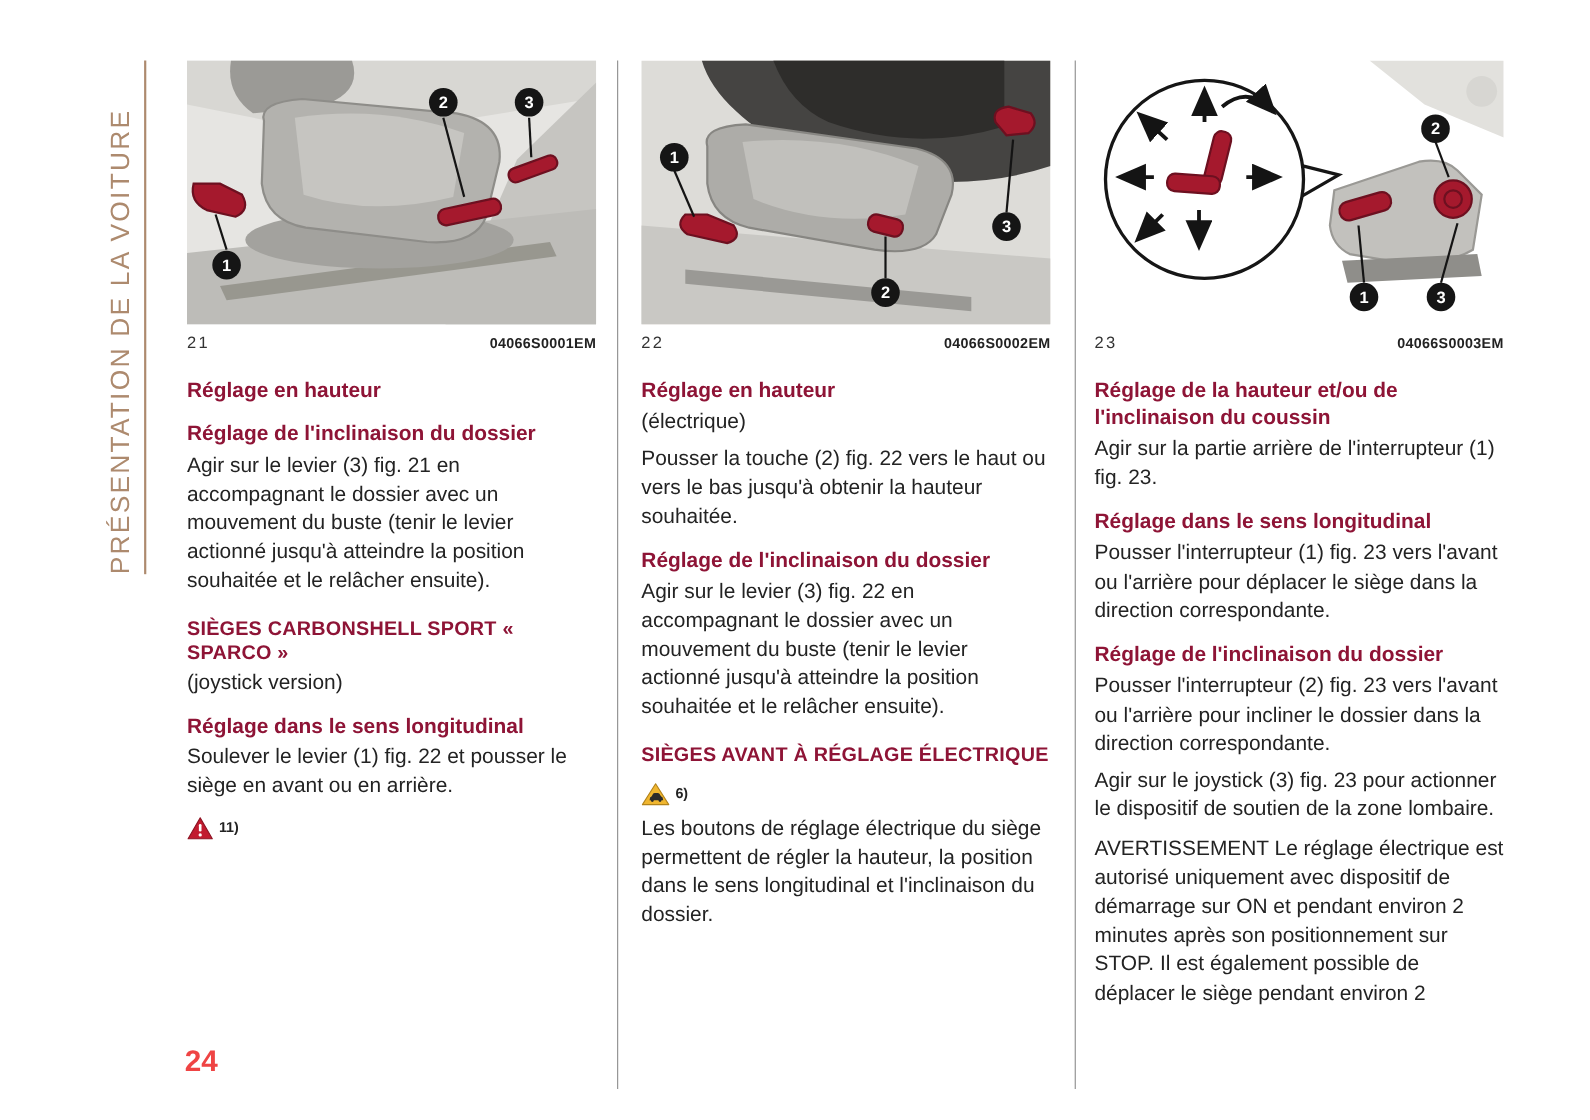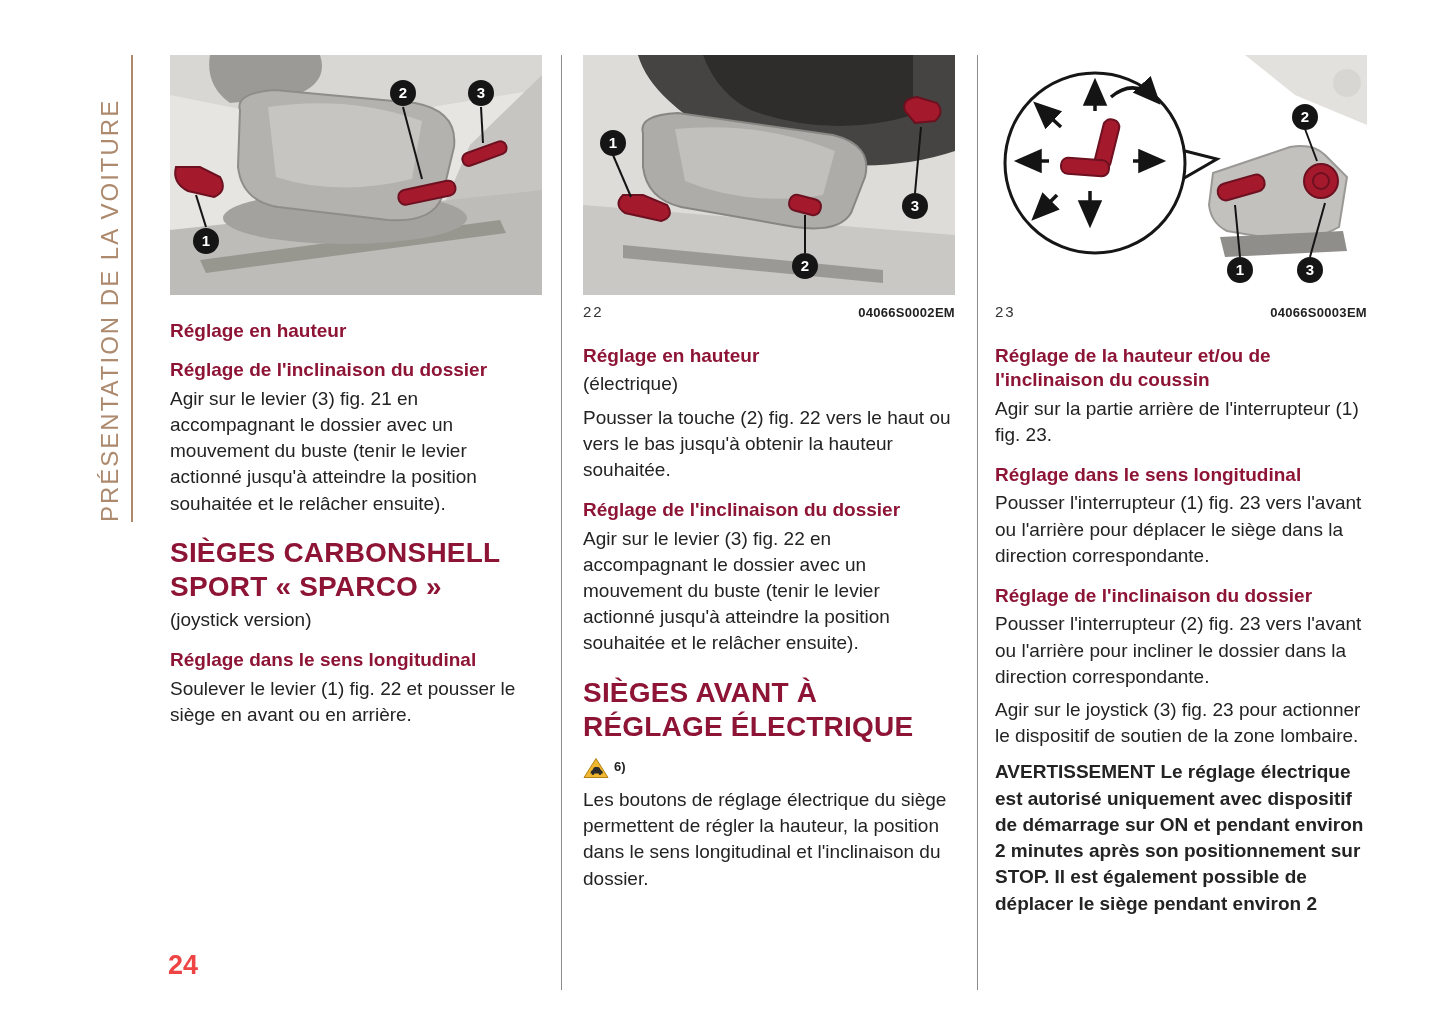--- a/index.html
+++ b/index.html
@@ -37,21 +37,21 @@
   .col.c3{left:995px;}
 
   .fig-img{width:372px;height:240px;display:block;}
   .fig-cap{display:flex;justify-content:space-between;align-items:baseline;margin-top:8px;}
   .fig-num{font-size:15px;letter-spacing:2px;color:#333;}
   .fig-code{font-size:13px;font-weight:bold;color:#222;letter-spacing:.3px;}
 
   .text{margin-top:24px;}
   .hd{font-size:19px;font-weight:bold;color:var(--accent);margin:15px 0 3px;line-height:1.28;}
   .hd.first{margin-top:14px;}
-  .sec{font-size:28px;font-weight:bold;color:var(--accent);margin:19px 0 3px;line-height:1.22;letter-spacing:.2px;}
+  .sec{font-size:18px;font-weight:bold;color:var(--accent);margin:19px 0 3px;line-height:1.22;letter-spacing:.2px;}
   .text p{font-size:19px;line-height:1.38;color:#232323;margin:0 0 7px;}
   .ref-row{display:flex;align-items:flex-start;gap:5px;margin-top:13px;}
   .ref-label{font-size:13px;font-weight:bold;color:#222;padding-top:2px;}
 
   .page-number{position:absolute;left:168px;top:950px;font-size:27px;font-weight:bold;color:#ef4444;}
 
   
   .red-part{fill:var(--callout_red);stroke:#6d1020;stroke-width:2;}
   .balloon-circle{fill:#151515;}
   .balloon-text{fill:#ffffff;font-family:"Liberation Sans",sans-serif;font-size:15px;font-weight:bold;text-anchor:middle;}
@@ -97,29 +97,41 @@
         </g>
         <g>
           <circle class="balloon-circle" cx="233" cy="38" r="13"></circle>
           <text class="balloon-text" x="233" y="43">2</text>
         </g>
         <g>
           <circle class="balloon-circle" cx="311" cy="38" r="13"></circle>
           <text class="balloon-text" x="311" y="43">3</text>
         </g>
       </svg>
+      <figcaption class="fig-cap">
+        <span class="fig-num">21</span>
+        <span class="fig-code">04066S0001EM</span>
+      </figcaption>
     </figure>
     <div class="text">
       <h3 class="hd first">Réglage en hauteur</h3>
       <h3 class="hd">Réglage de l'inclinaison du dossier</h3>
       <p>Agir sur le levier (3) fig. 21 en accompagnant le dossier avec un mouvement du buste (tenir le levier actionné jusqu'à atteindre la position souhaitée et le relâcher ensuite).</p>
       <h2 class="sec">SIÈGES CARBONSHELL SPORT « SPARCO »</h2>
       <p>(joystick version)</p>
       <h3 class="hd">Réglage dans le sens longitudinal</h3>
       <p>Soulever le levier (1) fig. 22 et pousser le siège en avant ou en arrière.</p>
+      <div class="ref-row">
+        <svg width="24" height="22" viewBox="0 0 24 22">
+          <path d="M12,1.5 L23,20.5 L1,20.5 Z" fill="#c21b2f" stroke="#8e1424" stroke-width="1" stroke-linejoin="round"></path>
+          <rect x="10.8" y="7" width="2.4" height="7" rx="1.2" fill="#fff"></rect>
+          <circle cx="12" cy="17" r="1.5" fill="#fff"></circle>
+        </svg>
+        <span class="ref-label">11)</span>
+      </div>
     </div>
   </section>
 
   <section class="col c2">
     <figure>
       <svg class="fig-img" viewBox="0 0 372 240">
         <rect width="372" height="240" fill="#dddcd8"></rect>
         <path d="M55,0 L372,0 L372,96 Q300,120 215,104 Q130,88 86,46 Q62,24 55,0 Z" fill="#454442"></path>
         <path d="M120,0 L330,0 L330,60 Q250,84 170,56 Q135,40 120,0 Z" fill="#2e2d2b"></path>
         <polygon points="0,150 372,180 372,240 0,240" fill="#c9c8c4"></polygon>
@@ -234,19 +246,19 @@
       </figcaption>
     </figure>
     <div class="text">
       <h3 class="hd first">Réglage de la hauteur et/ou de l'inclinaison du coussin</h3>
       <p>Agir sur la partie arrière de l'interrupteur (1) fig. 23.</p>
       <h3 class="hd">Réglage dans le sens longitudinal</h3>
       <p>Pousser l'interrupteur (1) fig. 23 vers l'avant ou l'arrière pour déplacer le siège dans la direction correspondante.</p>
       <h3 class="hd">Réglage de l'inclinaison du dossier</h3>
       <p>Pousser l'interrupteur (2) fig. 23 vers l'avant ou l'arrière pour incliner le dossier dans la direction correspondante.</p>
       <p>Agir sur le joystick (3) fig. 23 pour actionner le dispositif de soutien de la zone lombaire.</p>
-      <p style="margin-top:10px;font-weight:bold;">AVERTISSEMENT Le réglage électrique est autorisé uniquement avec dispositif de démarrage sur ON et pendant environ 2 minutes après son positionnement sur STOP. Il est également possible de déplacer le siège pendant environ 2</p>
+      <p style="margin-top:10px;">AVERTISSEMENT Le réglage électrique est autorisé uniquement avec dispositif de démarrage sur ON et pendant environ 2 minutes après son positionnement sur STOP. Il est également possible de déplacer le siège pendant environ 2</p>
     </div>
   </section>
 
   <div class="page-number">24</div>
 
 </div>
 
 </body></html>

